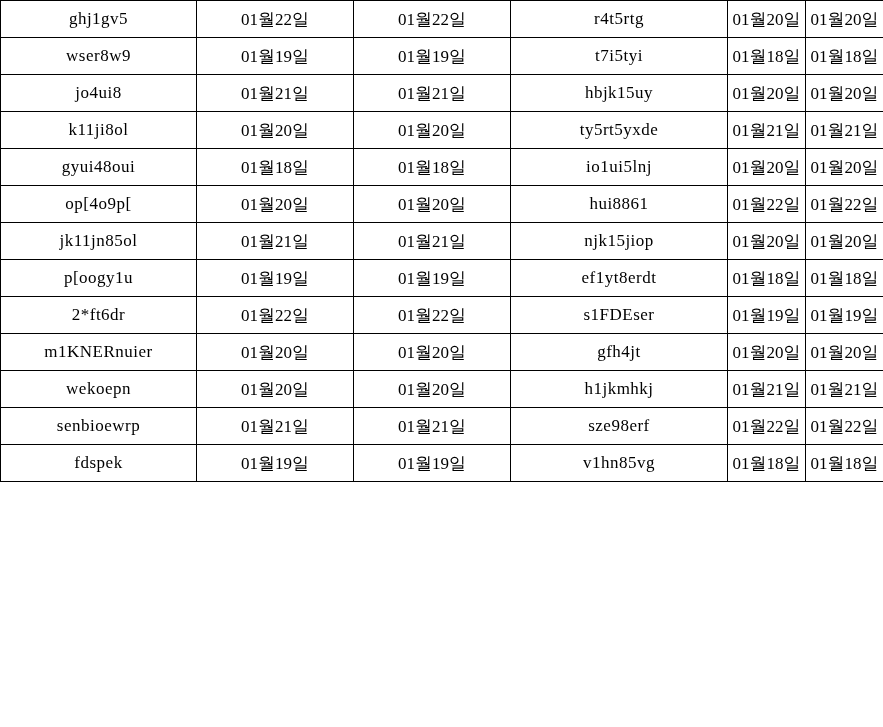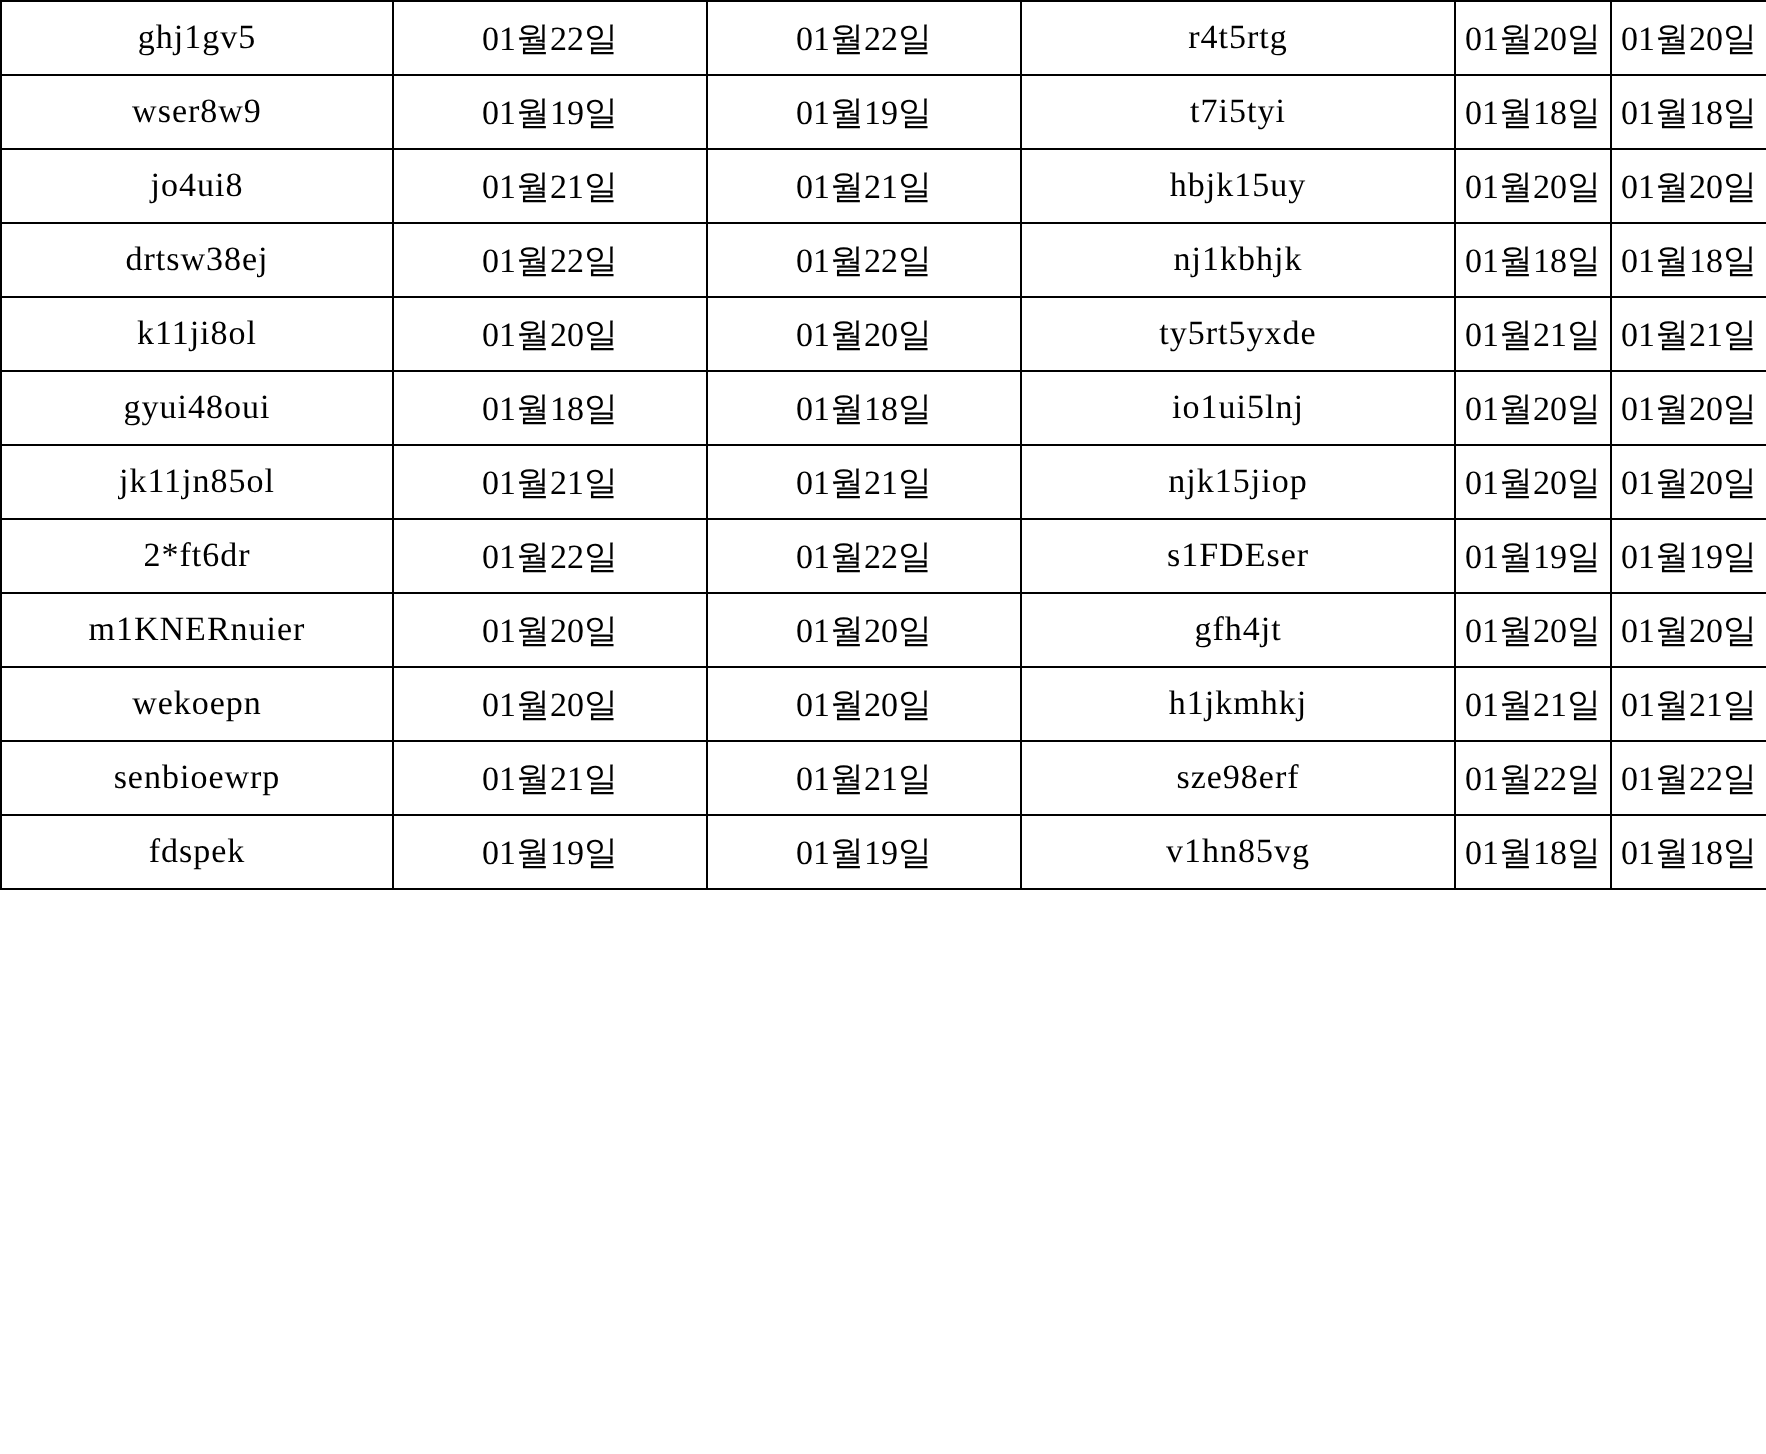--- a/index.html
+++ b/index.html
@@ -94,50 +94,58 @@
           </tr>
           <tr>
             <td class="code">jo4ui8</td>
             <td class="date">01월21일</td>
             <td class="date">01월21일</td>
             <td class="code">hbjk15uy</td>
             <td class="date">01월20일</td>
             <td class="date">01월20일</td>
           </tr>
           <tr>
-            <td class="code">drtsw38ej</td>
-            <td class="date">01월22일</td>
-            <td class="date">01월22일</td>
-            <td class="code">nj1kbhjk</td>
-            <td class="date">01월18일</td>
-            <td class="date">01월18일</td>
-          </tr>
-          <tr>
             <td class="code">k11ji8ol</td>
             <td class="date">01월20일</td>
             <td class="date">01월20일</td>
             <td class="code">ty5rt5yxde</td>
             <td class="date">01월21일</td>
             <td class="date">01월21일</td>
           </tr>
           <tr>
             <td class="code">gyui48oui</td>
             <td class="date">01월18일</td>
             <td class="date">01월18일</td>
             <td class="code">io1ui5lnj</td>
             <td class="date">01월20일</td>
             <td class="date">01월20일</td>
           </tr>
           <tr>
+            <td class="code">op[4o9p[</td>
+            <td class="date">01월20일</td>
+            <td class="date">01월20일</td>
+            <td class="code">hui8861</td>
+            <td class="date">01월22일</td>
+            <td class="date">01월22일</td>
+          </tr>
+          <tr>
             <td class="code">jk11jn85ol</td>
             <td class="date">01월21일</td>
             <td class="date">01월21일</td>
             <td class="code">njk15jiop</td>
             <td class="date">01월20일</td>
             <td class="date">01월20일</td>
+          </tr>
+          <tr>
+            <td class="code">p[oogy1u</td>
+            <td class="date">01월19일</td>
+            <td class="date">01월19일</td>
+            <td class="code">ef1yt8erdt</td>
+            <td class="date">01월18일</td>
+            <td class="date">01월18일</td>
           </tr>
           <tr>
             <td class="code">2*ft6dr</td>
             <td class="date">01월22일</td>
             <td class="date">01월22일</td>
             <td class="code">s1FDEser</td>
             <td class="date">01월19일</td>
             <td class="date">01월19일</td>
           </tr>
           <tr>

